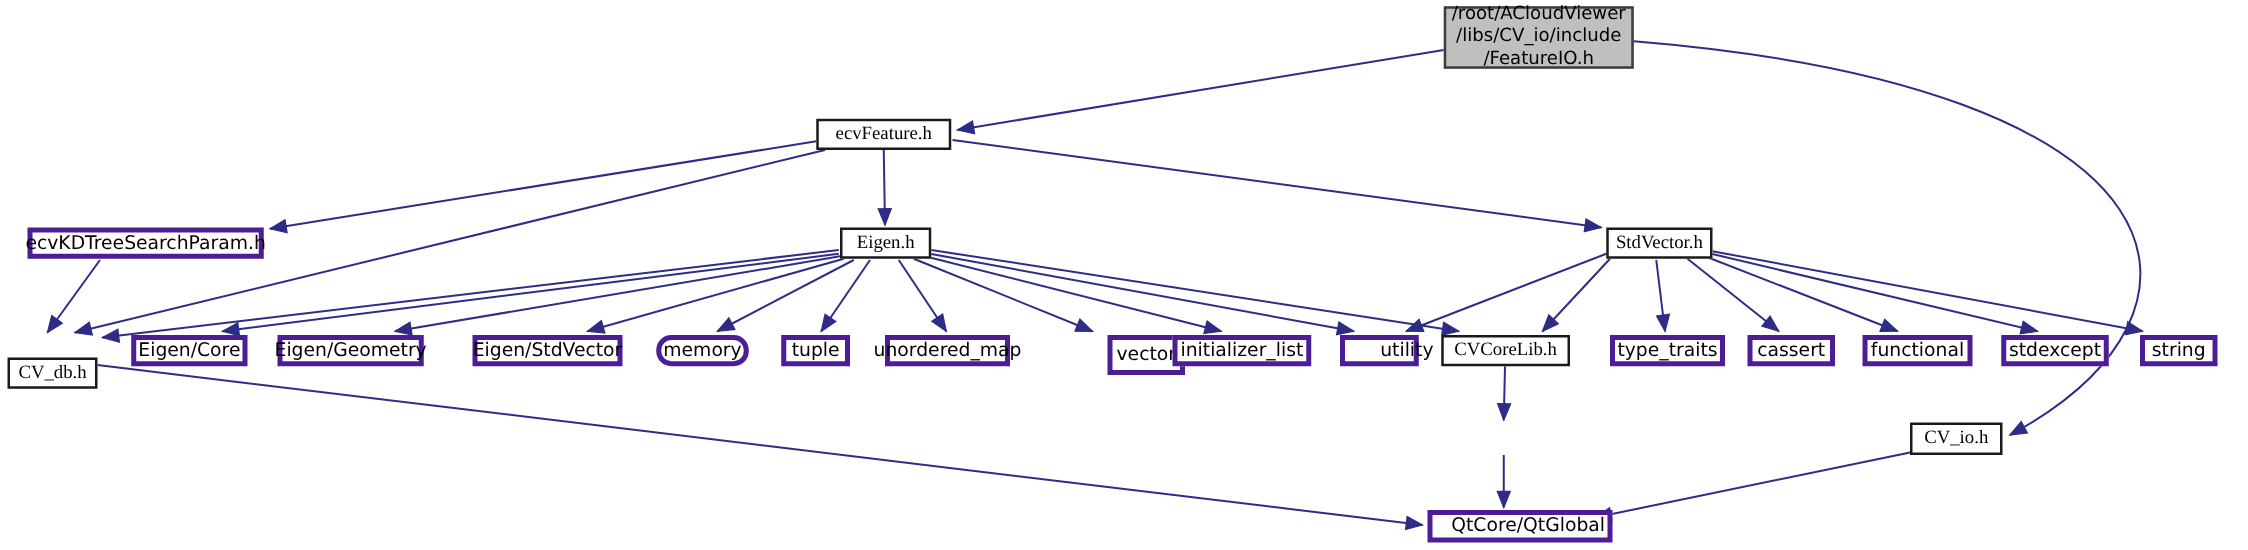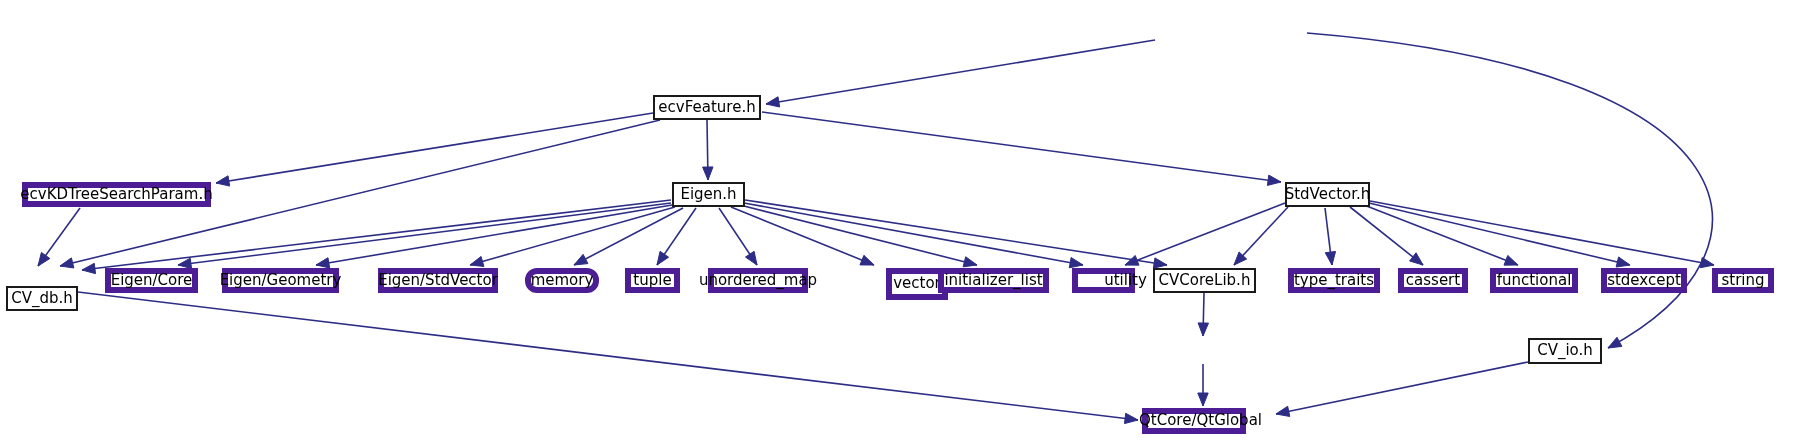--- a/index.html
+++ b/index.html
@@ -30,33 +30,34 @@
   }
   .edge-head {
     fill: #2d2d86;
     stroke: #2d2d86;
     stroke-width: 1;
   }
   .node {
     position: absolute;
     box-sizing: border-box;
     background: #ffffff;
-    border: 6px solid #4c1d95;
+    border: 4px solid #4c1d95;
     display: flex;
     align-items: center;
     justify-content: center;
     text-align: center;
     color: #000000;
     font-size: 15px;
     line-height: 1.18;
     white-space: pre;
     z-index: 2;
   }
   .node.bold {
     border: 2px solid #1a1a1a;
+    font-family: Liberation Serif, serif;
   }
   .node.root {
     background: #bfbfbf;
     border: 2px solid #3d3d3d;
     font-size: 14.5px;
     line-height: 1.22;
     text-align: center;
   }
 </style>
 </head>
@@ -116,20 +117,23 @@
       <polygon points="1714,265 1700.2681881925619,267.7344733469358 1702.170430520865,257.5099208323065" class="edge-head"></polygon>
       <path d="M1204,293 L1203,336" class="edge-path"></path>
       <polygon points="1203,336 1198.1036494561101,322.8826164441474 1208.5008382653575,323.1244115327346" class="edge-head"></polygon>
       <path d="M1203,364 L1203,406" class="edge-path"></path>
       <polygon points="1203,406 1197.8,393 1208.2,393" class="edge-head"></polygon>
       <path d="M78,292 L1138,420" class="edge-path"></path>
       <polygon points="1138,420 1124.4703610550475,423.60400749433575 1125.717152836872,413.27901305110356" class="edge-head"></polygon>
       <path d="M1528,362 L1276,414" class="edge-path"></path>
       <polygon points="1276,414 1287.6808903604708,406.28010360259543 1289.7826422592404,416.46551665048" class="edge-head"></polygon>
     </svg>
+<div class="node root" style="left: 1155px; top: 5px; width: 152px; height: 50px;">/root/ACloudViewer
+/libs/CV_io/include
+/FeatureIO.h</div>
     <div class="node bold" style="left: 653px; top: 95px; width: 108px; height: 25px;">ecvFeature.h</div>
     <div class="node" style="left: 22px; top: 182px; width: 189px; height: 25px;">ecvKDTreeSearchParam.h</div>
     <div class="node bold" style="left: 672px; top: 182px; width: 73px; height: 25px;">Eigen.h</div>
     <div class="node bold" style="left: 1285px; top: 182px; width: 85px; height: 25px;">StdVector.h</div>
     <div class="node bold" style="left: 6px; top: 268px; width: 72px; height: 25px; margin-top: 18px;">CV_db.h</div>
     <div class="node" style="left: 105px; top: 268px; width: 93px; height: 25px;">Eigen/Core</div>
     <div class="node" style="left: 222px; top: 268px; width: 117px; height: 25px;">Eigen/Geometry</div>
     <div class="node" style="left: 378px; top: 268px; width: 120px; height: 25px;">Eigen/StdVector</div>
     <div class="node" style="left: 525px; top: 268px; width: 74px; height: 25px; border-radius: 12px;">memory</div>
     <div class="node" style="left: 625px; top: 268px; width: 55px; height: 25px;">tuple</div>
@@ -137,14 +141,14 @@
     <div class="node" style="left: 886px; top: 268px; width: 62px; height: 32px;">vector</div>
     <div class="node" style="left: 938px; top: 268px; width: 111px; height: 25px;">initializer_list</div>
     <div class="node" style="left: 1072px; top: 268px; width: 63px; height: 25px; padding-left: 44px;">utility</div>
     <div class="node bold" style="left: 1153px; top: 268px; width: 103px; height: 25px;">CVCoreLib.h</div>
     <div class="node" style="left: 1288px; top: 268px; width: 92px; height: 25px;">type_traits</div>
     <div class="node" style="left: 1398px; top: 268px; width: 70px; height: 25px;">cassert</div>
     <div class="node" style="left: 1490px; top: 268px; width: 88px; height: 25px;">functional</div>
     <div class="node" style="left: 1601px; top: 268px; width: 86px; height: 25px;">stdexcept</div>
     <div class="node" style="left: 1712px; top: 268px; width: 62px; height: 25px;">string</div>
     <div class="node bold" style="left: 1528px; top: 338px; width: 74px; height: 26px;">CV_io.h</div>
-    <div class="node" style="left: 1142px; top: 408px; width: 104px; height: 26px; padding-left: 13px;">QtCore/QtGlobal</div>
+    <div class="node" style="left: 1142px; top: 408px; width: 148px; height: 26px; padding-left: 13px;">QtCore/QtGlobal</div>
   </div>
 
 </body></html>

